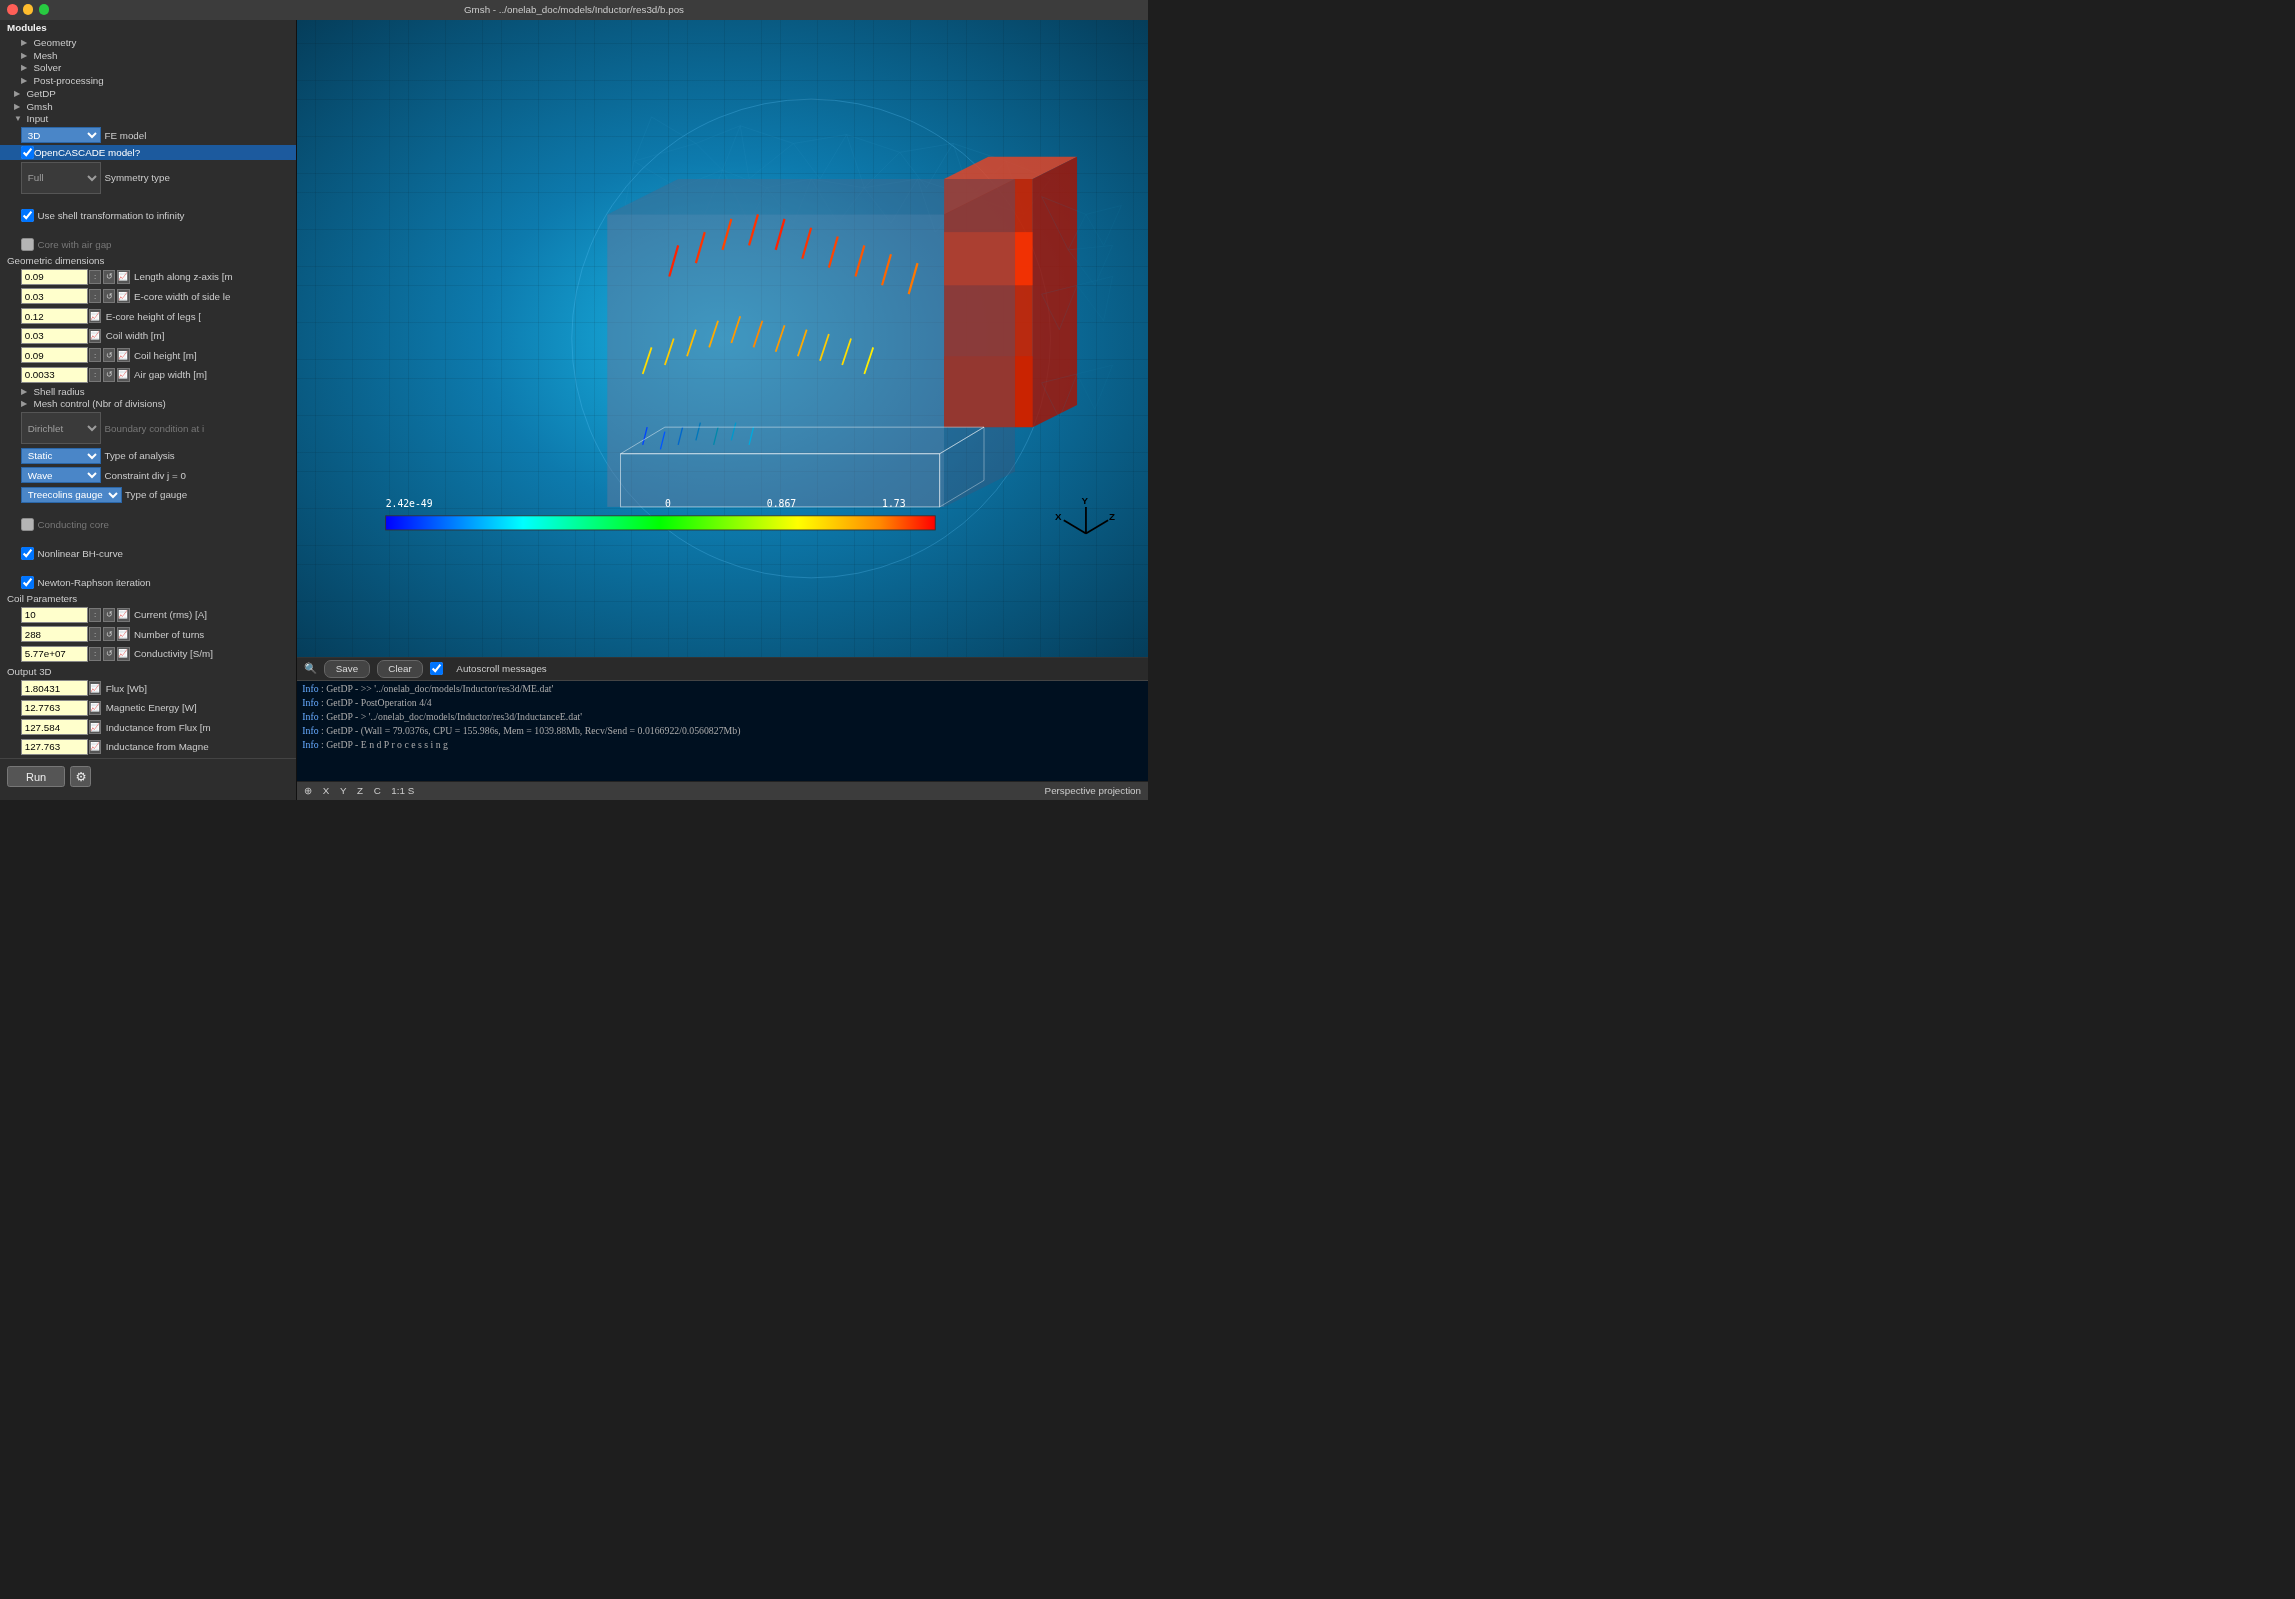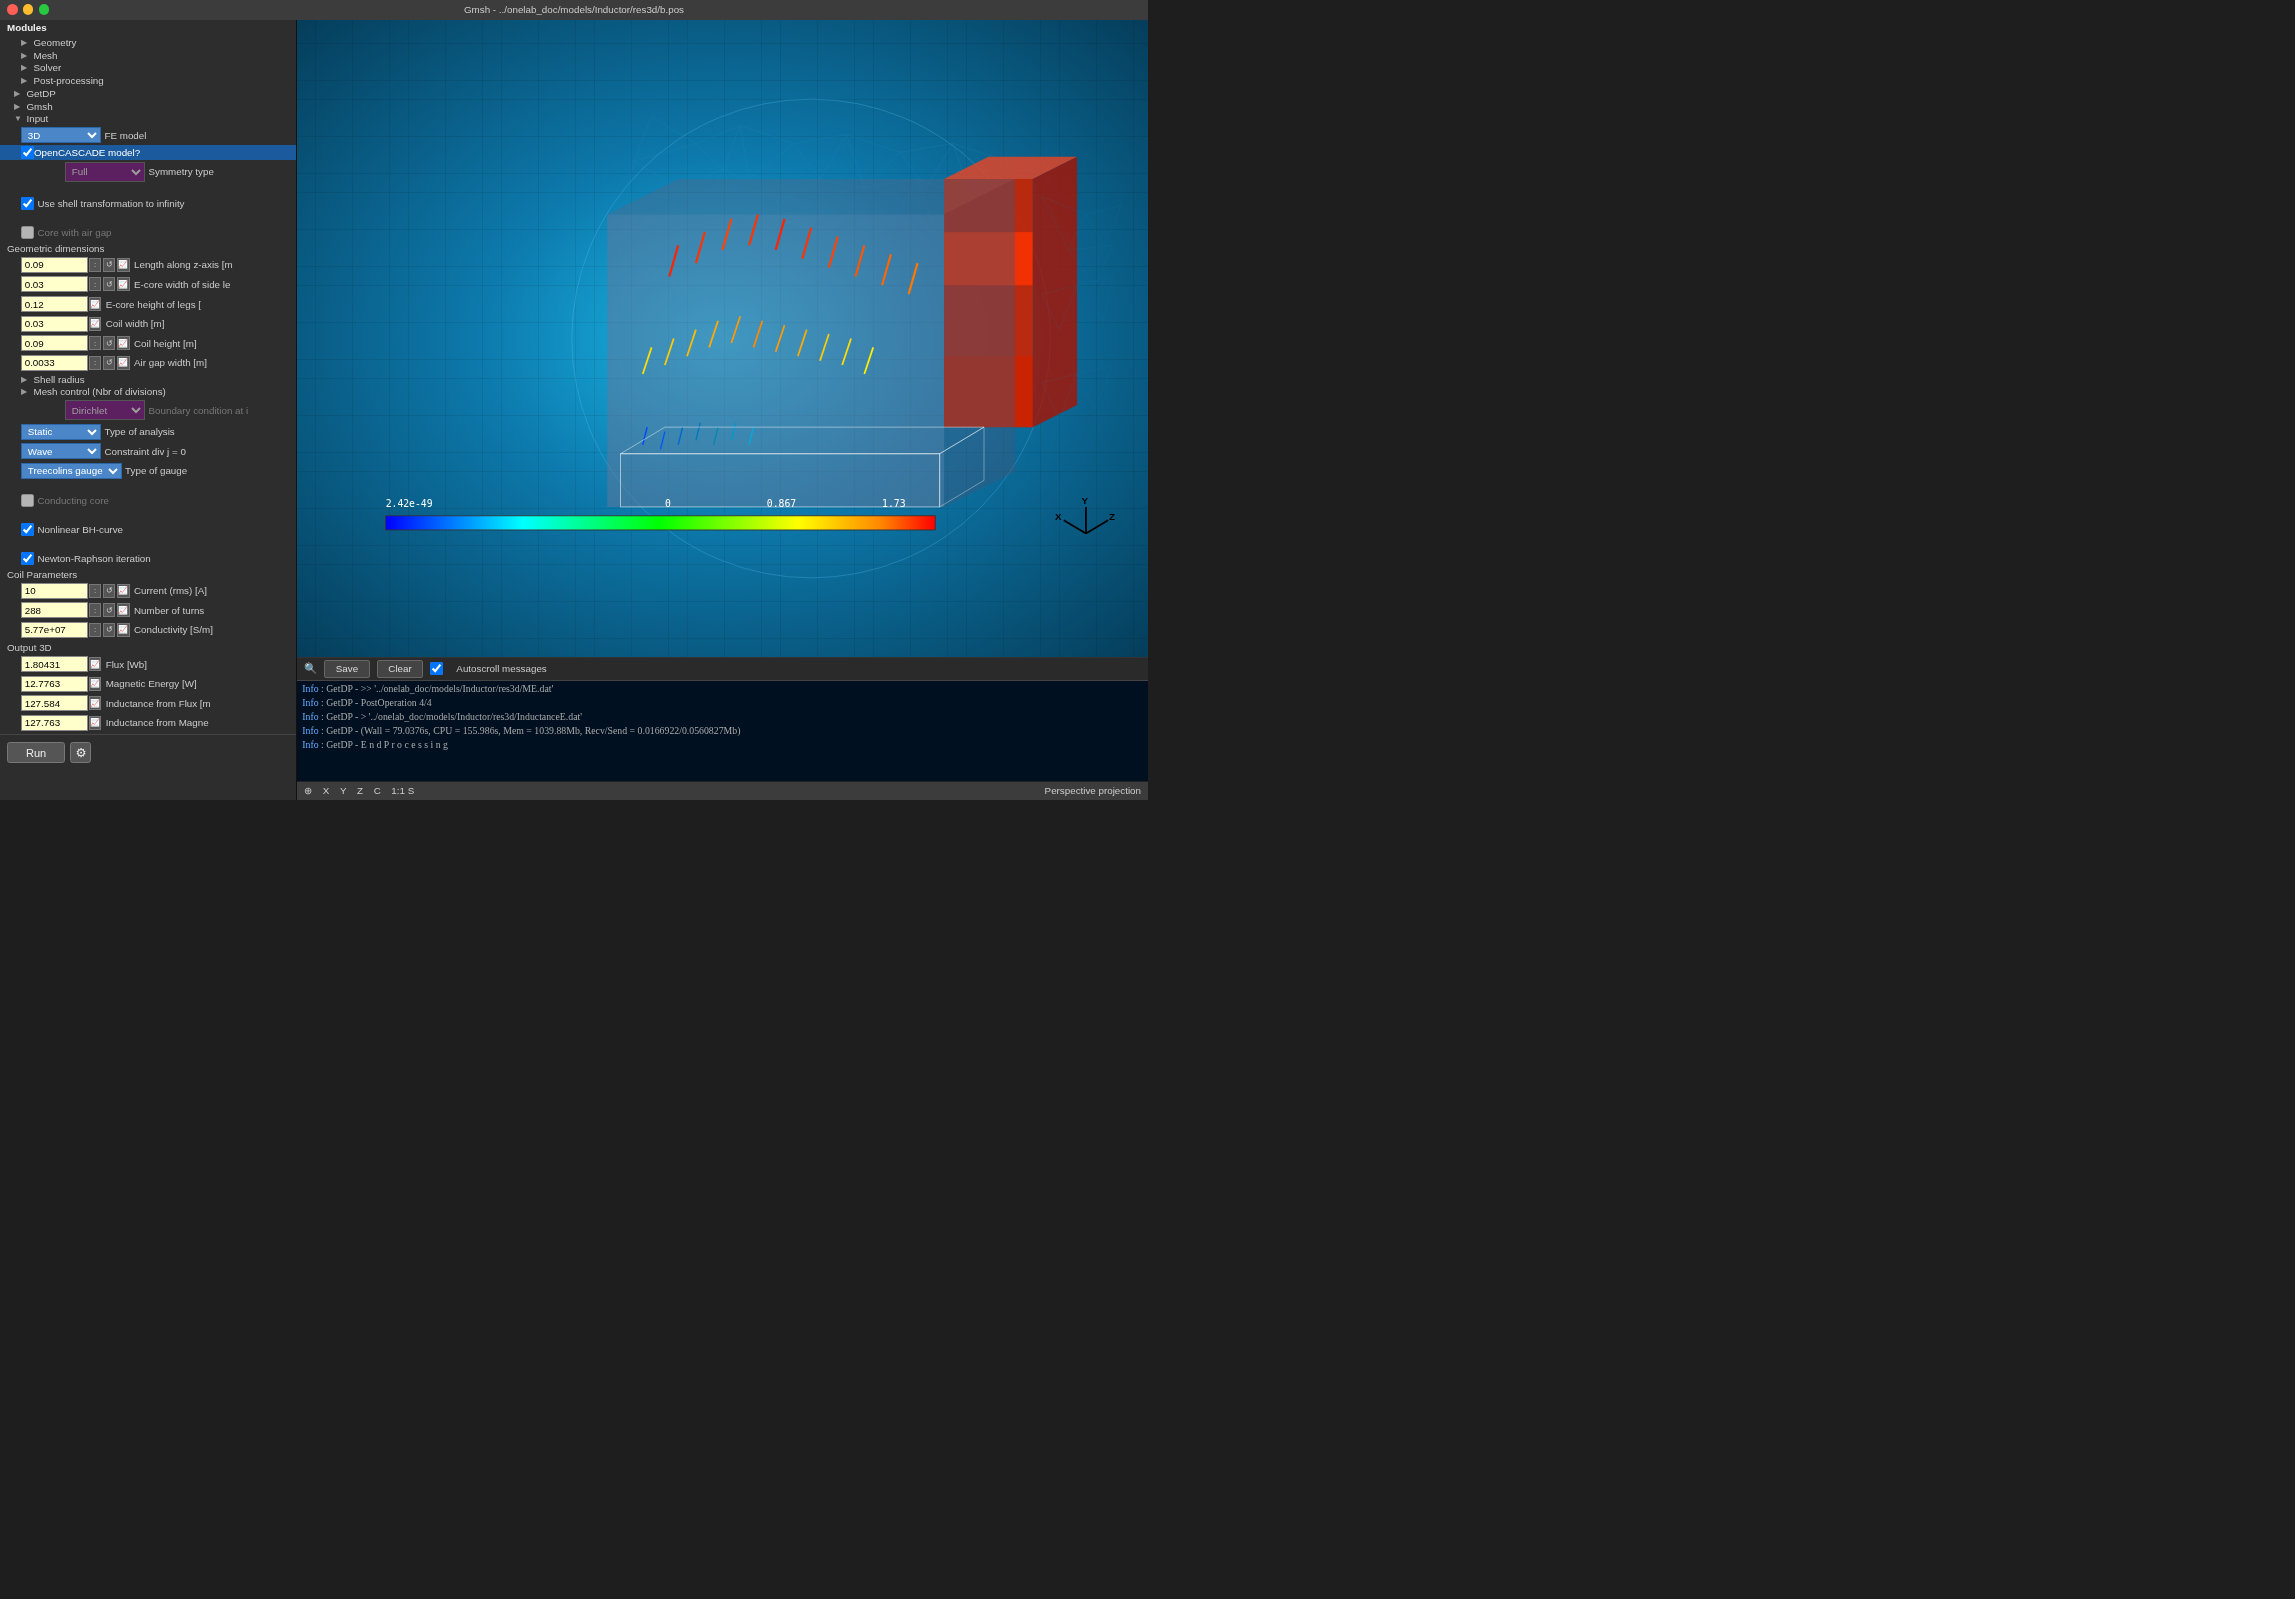--- a/index.html
+++ b/index.html
@@ -107,28 +107,27 @@
       height: 16px;
       background: #4a86c8;
       border: 0.9px solid #2a66a8;
       color: #fff;
       font-size: 9.8px;
       padding: 0 1.8px;
       min-width: 80px;
     }
 
     .dropdown-disabled {
-      height: 20px;
-      background: #701a75;
+      height: 32px;
+      background: #404040;
       border: 0.9px solid #666;
       color: #ccc;
       font-size: 9.8px;
       padding: 0 1.8px;
       min-width: 80px;
-      margin-left: 44px;
     }
 
     .btn-icon {
       width: 12.4px;
       height: 14px;
       background: #555;
       border: 0.9px solid #777;
       color: #ccc;
       font-size: 8px;
       cursor: pointer;
@@ -213,21 +212,21 @@
     }
 
     .console-btn {
       height: 18px;
       padding: 0 10.6px;
       background: #444;
       border: 0.9px solid #666;
       color: #ddd;
       font-size: 9.8px;
       cursor: pointer;
-      border-radius: 2px;
+      border-radius: 7px;
     }
 
     .autoscroll-check {
       display: flex;
       align-items: center;
       gap: 13px;
       color: #ccc;
       font-size: 9.8px;
     }
 

